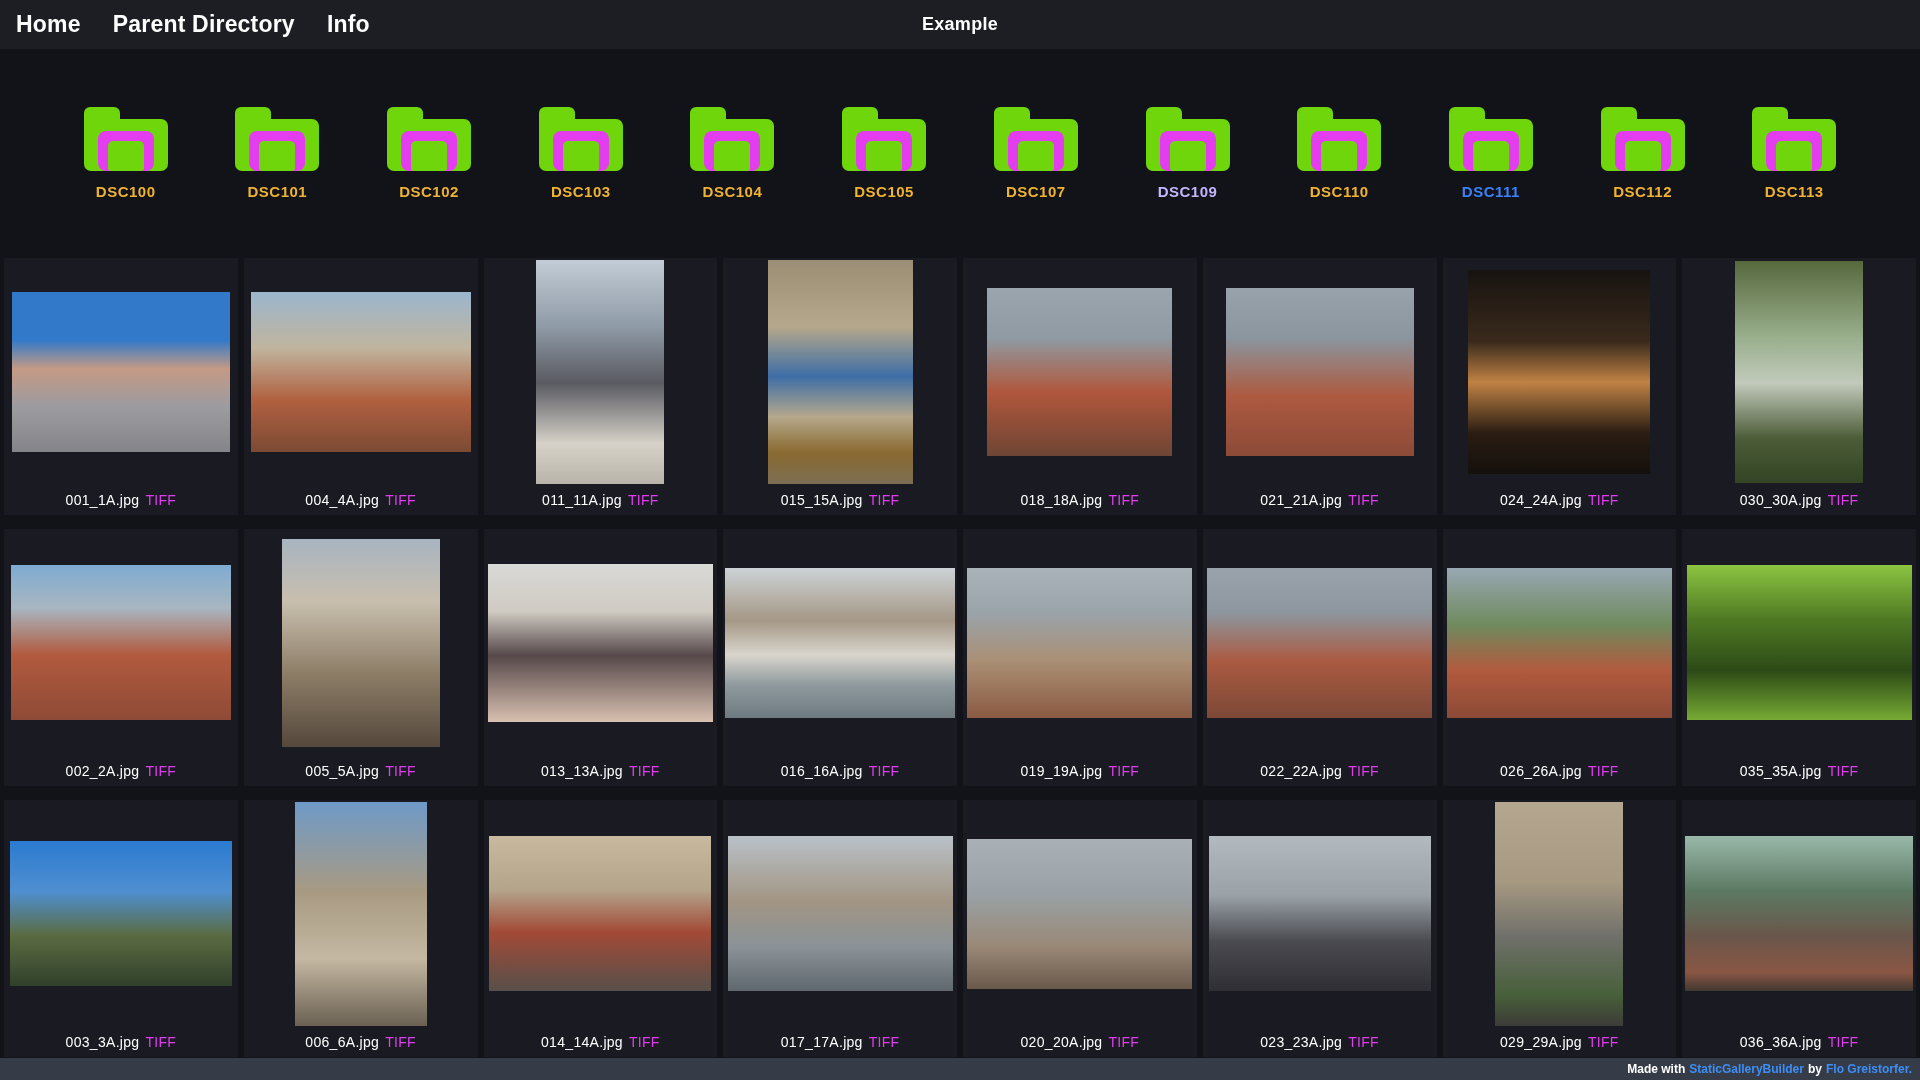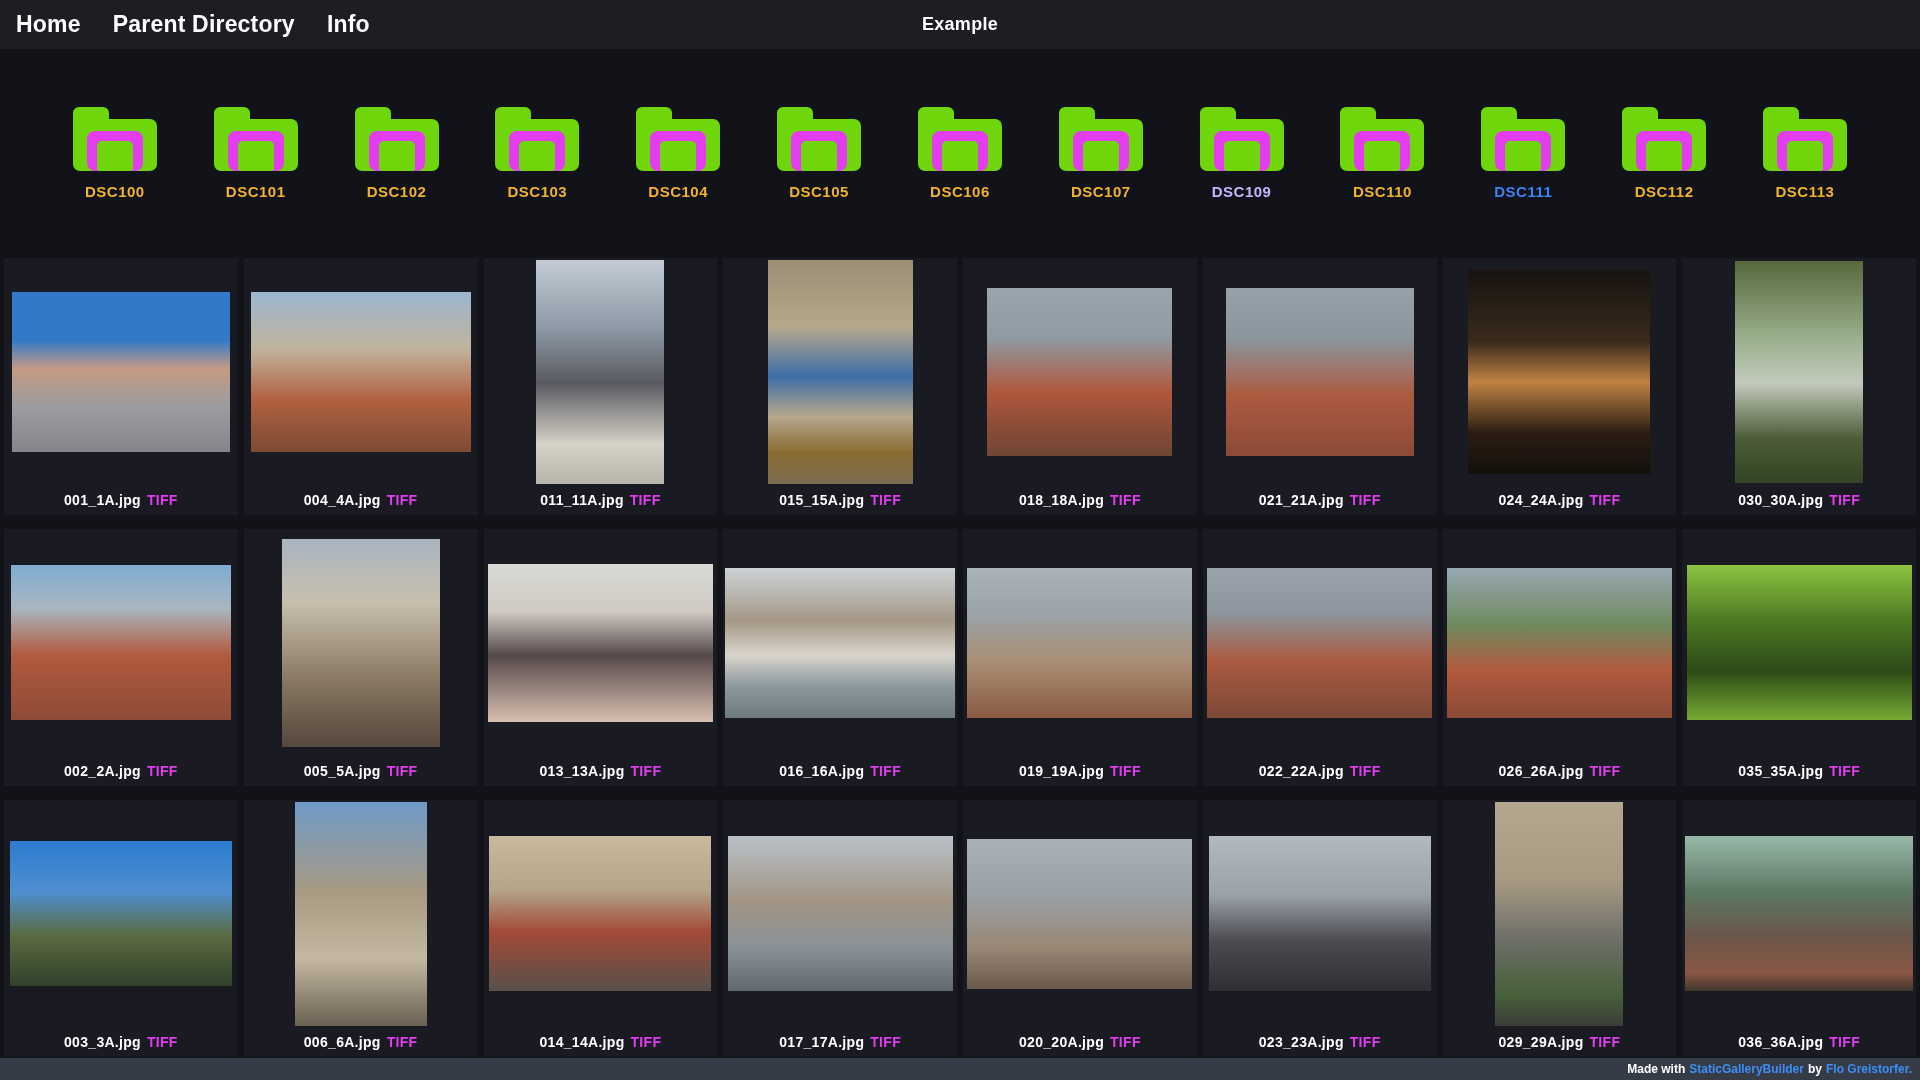--- a/index.html
+++ b/index.html
@@ -63,21 +63,21 @@
     display:flex; flex-direction:column; align-items:center;
     overflow:hidden; cursor:pointer;
   }
   .thumb-wrap {
     flex:1 1 auto; width:100%;
     display:flex; align-items:center; justify-content:center;
   }
   .thumb { display:block; }
   .caption {
     flex:0 0 30px; display:flex; align-items:center; justify-content:flex-end;
-    gap:6px; font-size:14px; font-weight:bold; letter-spacing:0.3px;
+    gap:6px; font-size:14px; font-weight:normal; letter-spacing:0.3px;
   }
   .caption .file { color:#ffffff; }
   .caption .fmt  { text-decoration:none; cursor:pointer; }
 
   
   .footer {
     flex:0 0 22px; height:22px;
     background:#363c47;
     display:flex; align-items:center; justify-content:flex-end;
     padding-right:8px;
@@ -150,29 +150,20 @@
   <div class="folder-item">
     <div class="folder-icon">
       <div class="f-tab" style="background: rgb(111, 214, 11);"></div>
       <div class="f-back" style="background: rgb(111, 214, 11);"></div>
       <div class="f-front" style="background: rgb(228, 61, 240);"></div>
       <div class="f-inner" style="background: rgb(111, 214, 11);"></div>
     </div>
     <div class="folder-label" style="color: rgb(240, 178, 50);">DSC105</div>
   </div>
 
-  <div class="folder-item">
-    <div class="folder-icon">
-      <div class="f-tab" style="background: rgb(111, 214, 11);"></div>
-      <div class="f-back" style="background: rgb(111, 214, 11);"></div>
-      <div class="f-front" style="background: rgb(228, 61, 240);"></div>
-      <div class="f-inner" style="background: rgb(111, 214, 11);"></div>
-    </div>
-    <div class="folder-label" style="color: rgb(240, 178, 50);">DSC106</div>
-  </div>
 
   <div class="folder-item">
     <div class="folder-icon">
       <div class="f-tab" style="background: rgb(111, 214, 11);"></div>
       <div class="f-back" style="background: rgb(111, 214, 11);"></div>
       <div class="f-front" style="background: rgb(228, 61, 240);"></div>
       <div class="f-inner" style="background: rgb(111, 214, 11);"></div>
     </div>
     <div class="folder-label" style="color: rgb(240, 178, 50);">DSC107</div>
   </div>

